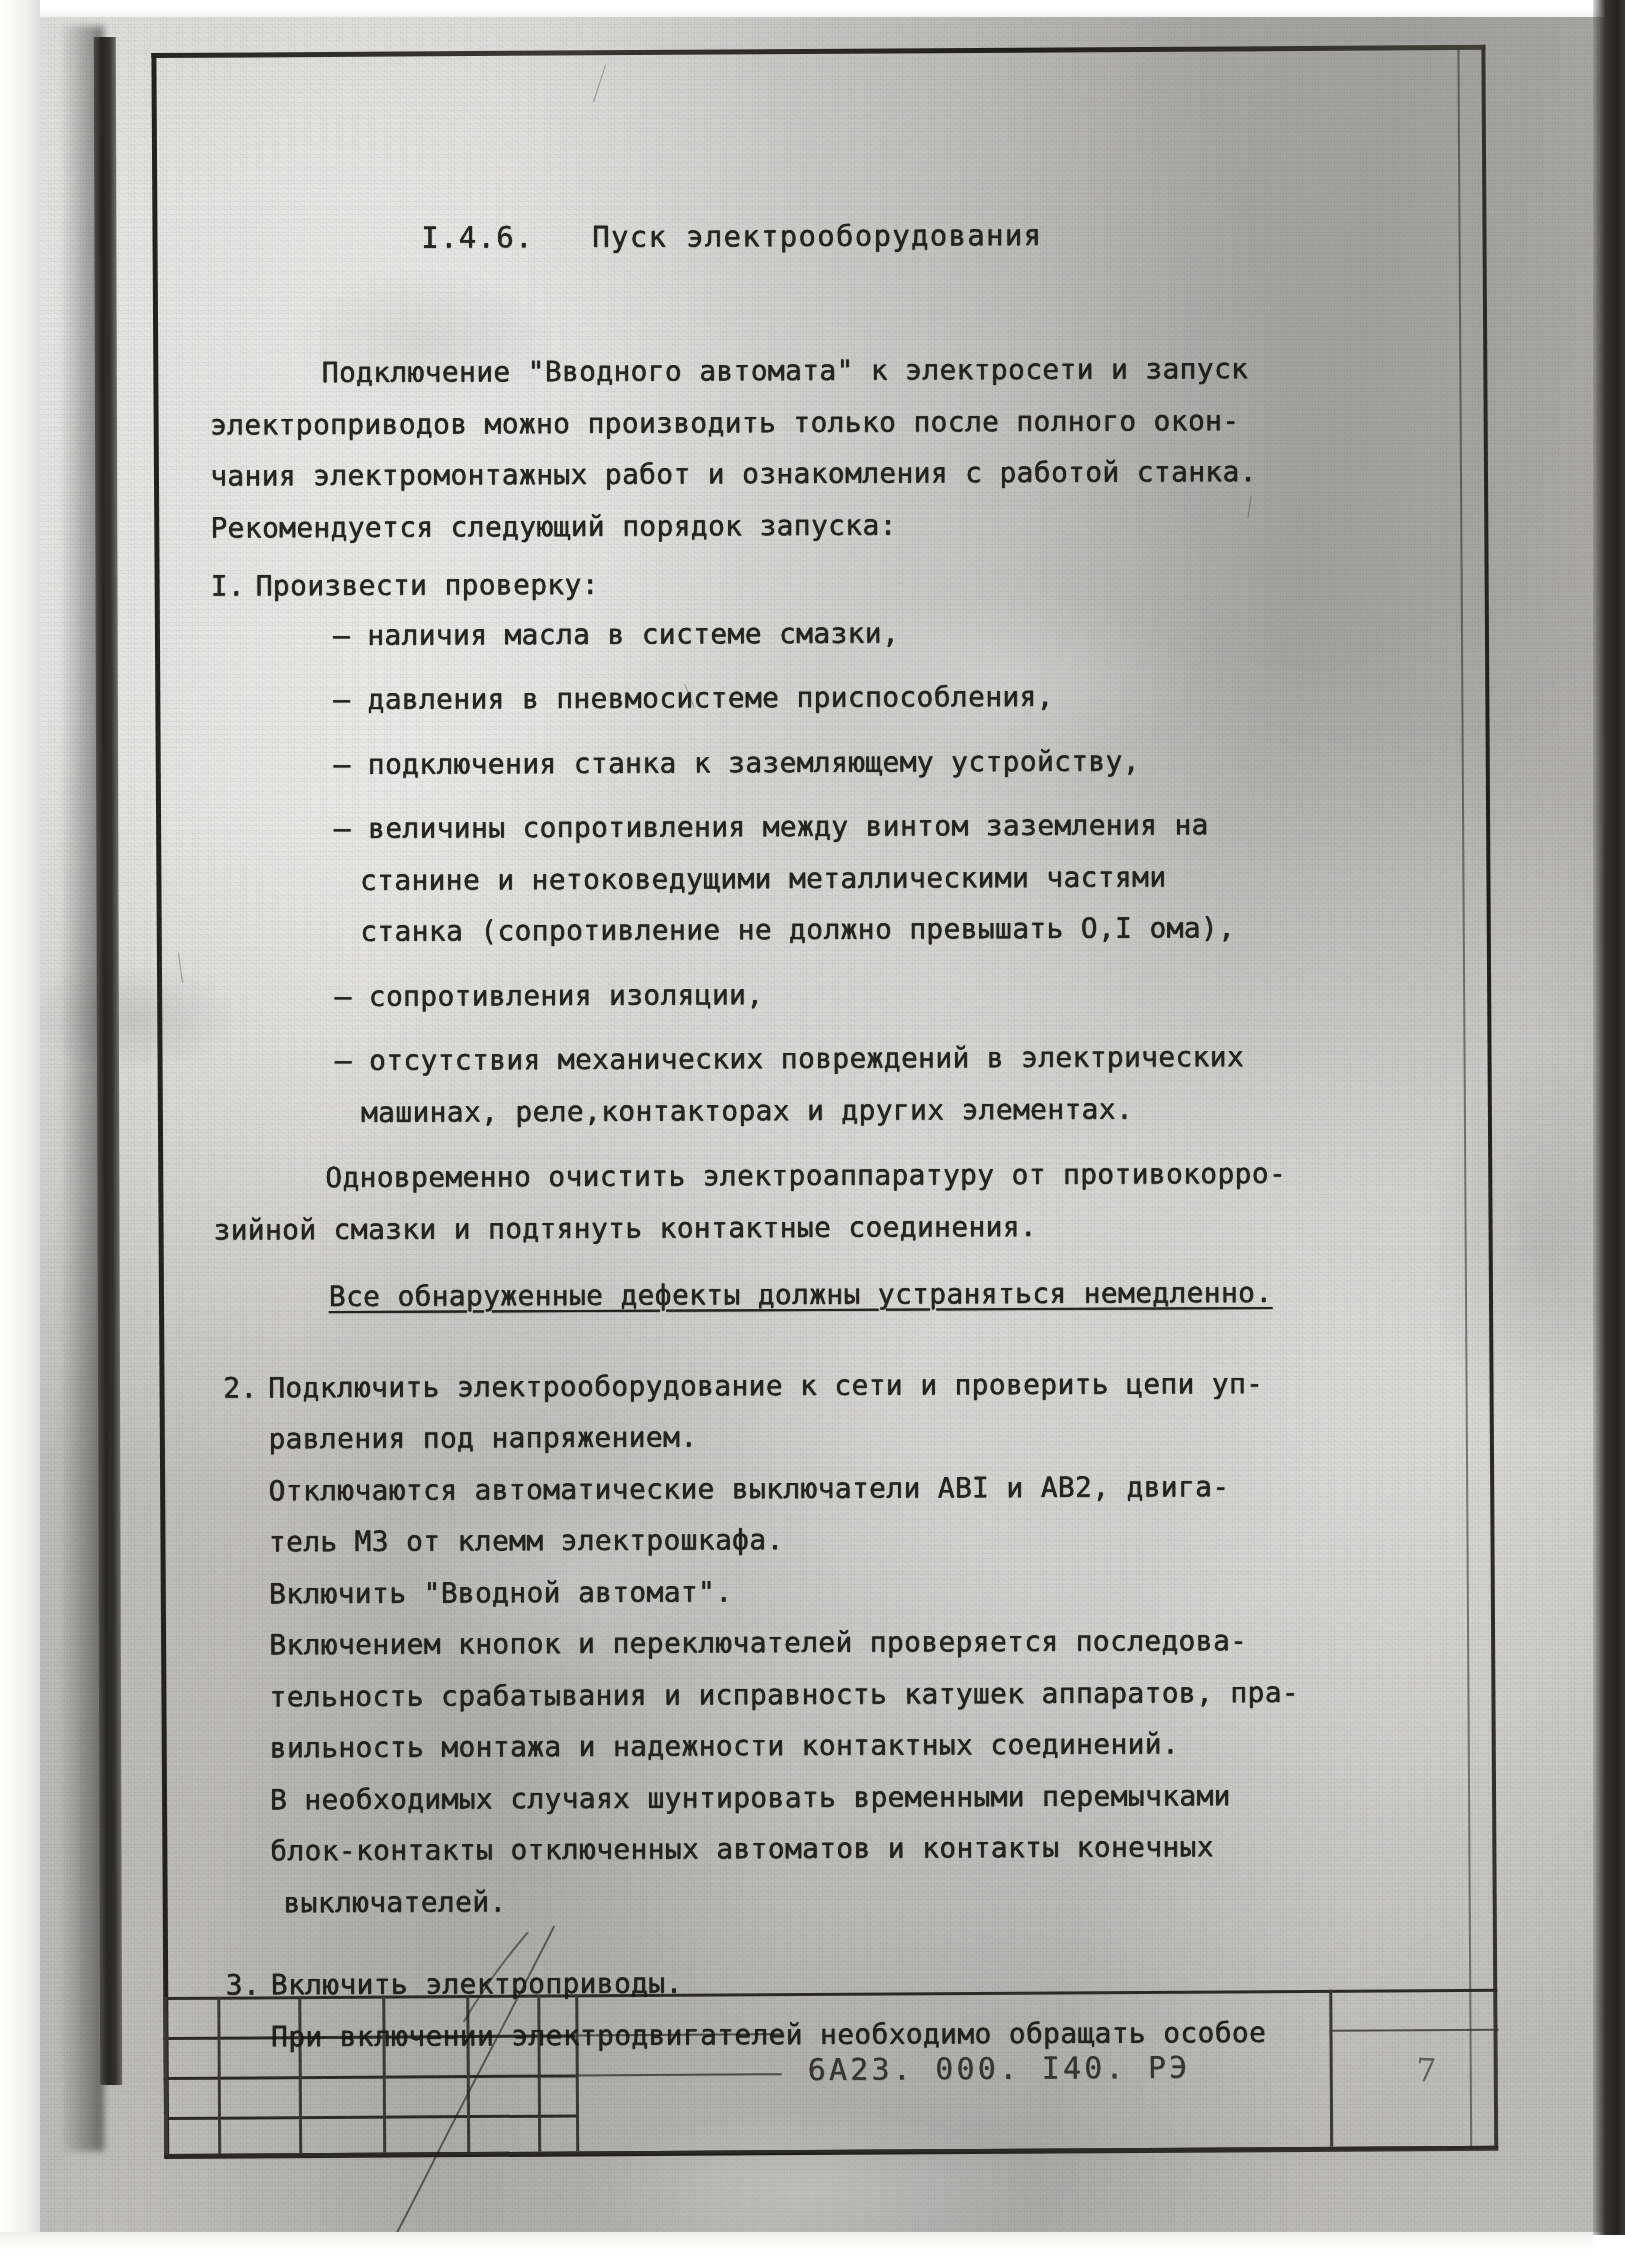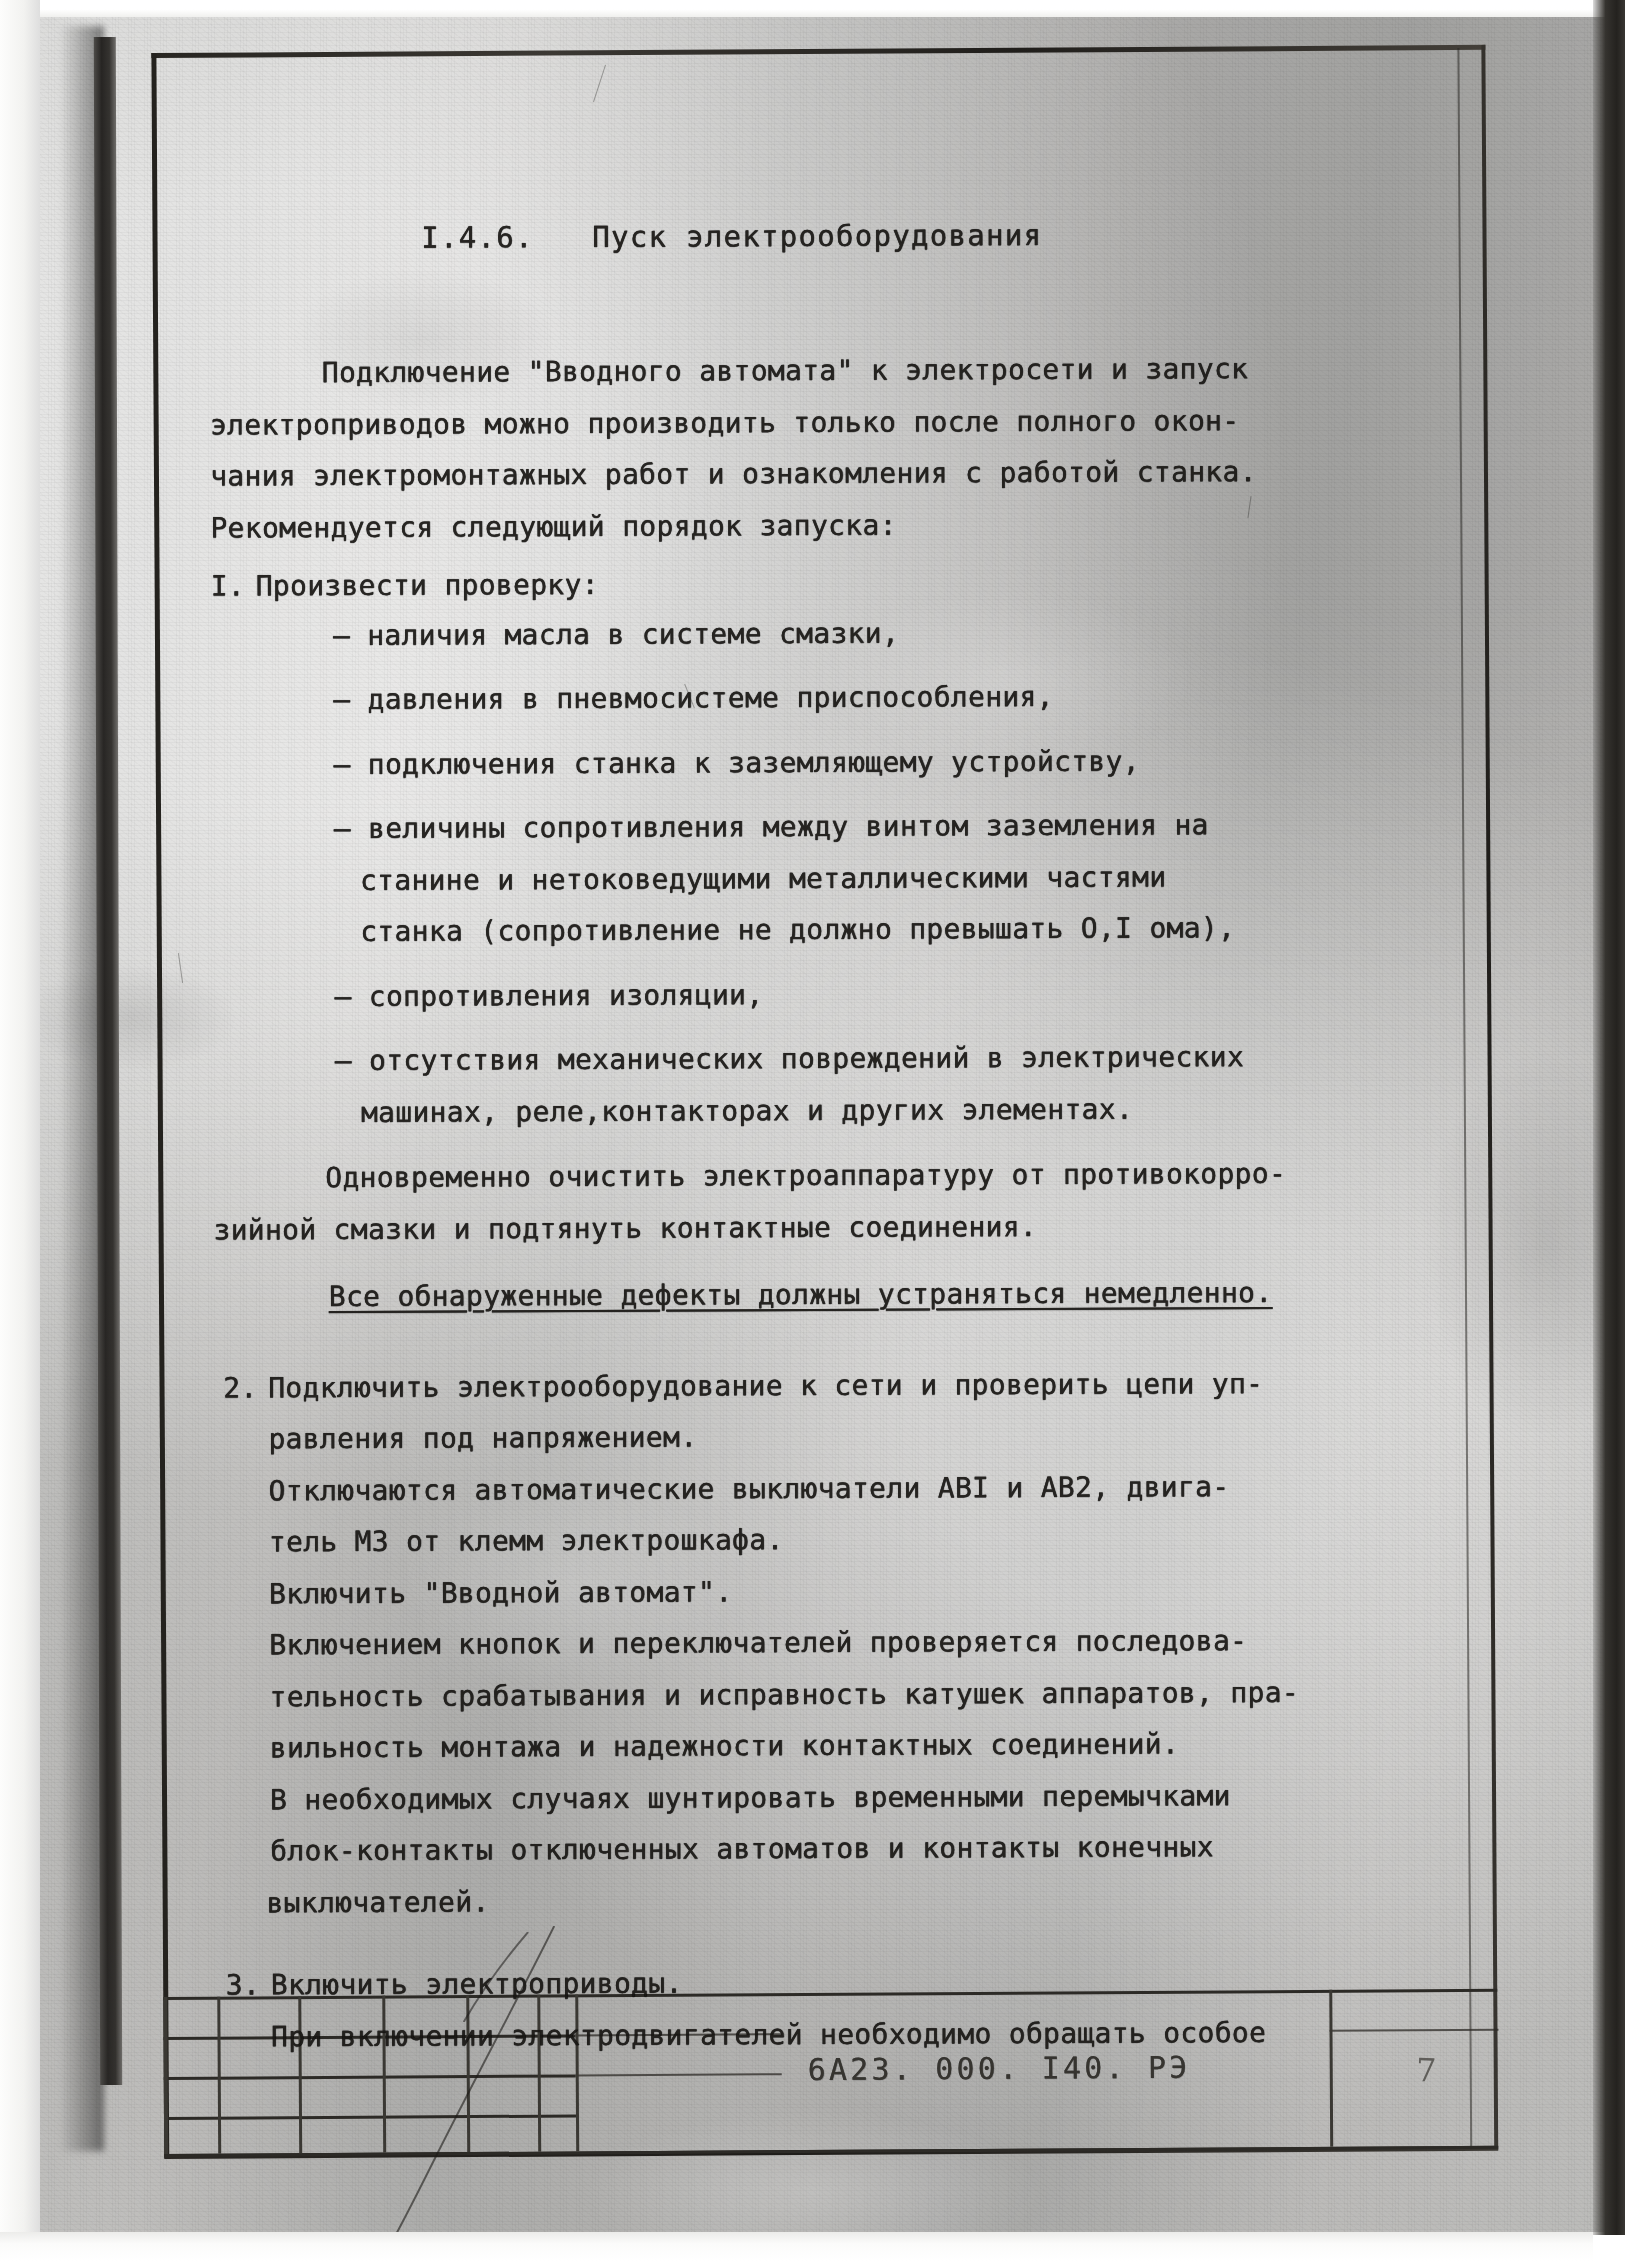--- a/index.html
+++ b/index.html
@@ -216,21 +216,21 @@
     <div class="tline" style="left:267px;top:1369px;">Подключить электрооборудование к сети и проверить цепи уп-</div>
     <div class="tline" style="left:267px;top:1420px;">равления под напряжением.</div>
     <div class="tline" style="left:267px;top:1472px;">Отключаются автоматические выключатели АВI и АВ2, двига-</div>
     <div class="tline" style="left:267px;top:1523px;">тель М3 от клемм электрошкафа.</div>
     <div class="tline" style="left:267px;top:1575px;">Включить "Вводной автомат".</div>
     <div class="tline" style="left:267px;top:1626px;">Включением кнопок и переключателей проверяется последова-</div>
     <div class="tline" style="left:267px;top:1678px;">тельность срабатывания и исправность катушек аппаратов, пра-</div>
     <div class="tline" style="left:267px;top:1729px;">вильность монтажа и надежности контактных соединений.</div>
     <div class="tline" style="left:267px;top:1781px;">В необходимых случаях шунтировать временными перемычками</div>
     <div class="tline" style="left:267px;top:1832px;">блок-контакты отключенных автоматов и контакты конечных</div>
-    <div class="tline" style="left:263px;top:1884px;">выключателей.</div>
+    <div class="tline" style="left:280px;top:1884px;">выключателей.</div>
 
     <div class="tline" style="left:222px;top:1966px;">3.</div>
     <div class="tline" style="left:267px;top:1966px;">Включить электроприводы.</div>
     <div class="tline" style="left:267px;top:2018px;">При включении электродвигателей необходимо обращать особое</div>
   </div>
 
   <svg id="pencil" viewBox="0 0 340 540" preserveAspectRatio="none">
     <path d="M 300 0 C 240 120, 170 250, 110 370 C 80 430, 50 490, 20 540" stroke="rgba(28,26,23,.60)" stroke-width="3" fill="none"></path>
   </svg>
   <svg style="position:absolute;left:425px;top:1932px;width:116px;height:90px;" viewBox="0 0 180 140" preserveAspectRatio="none">

